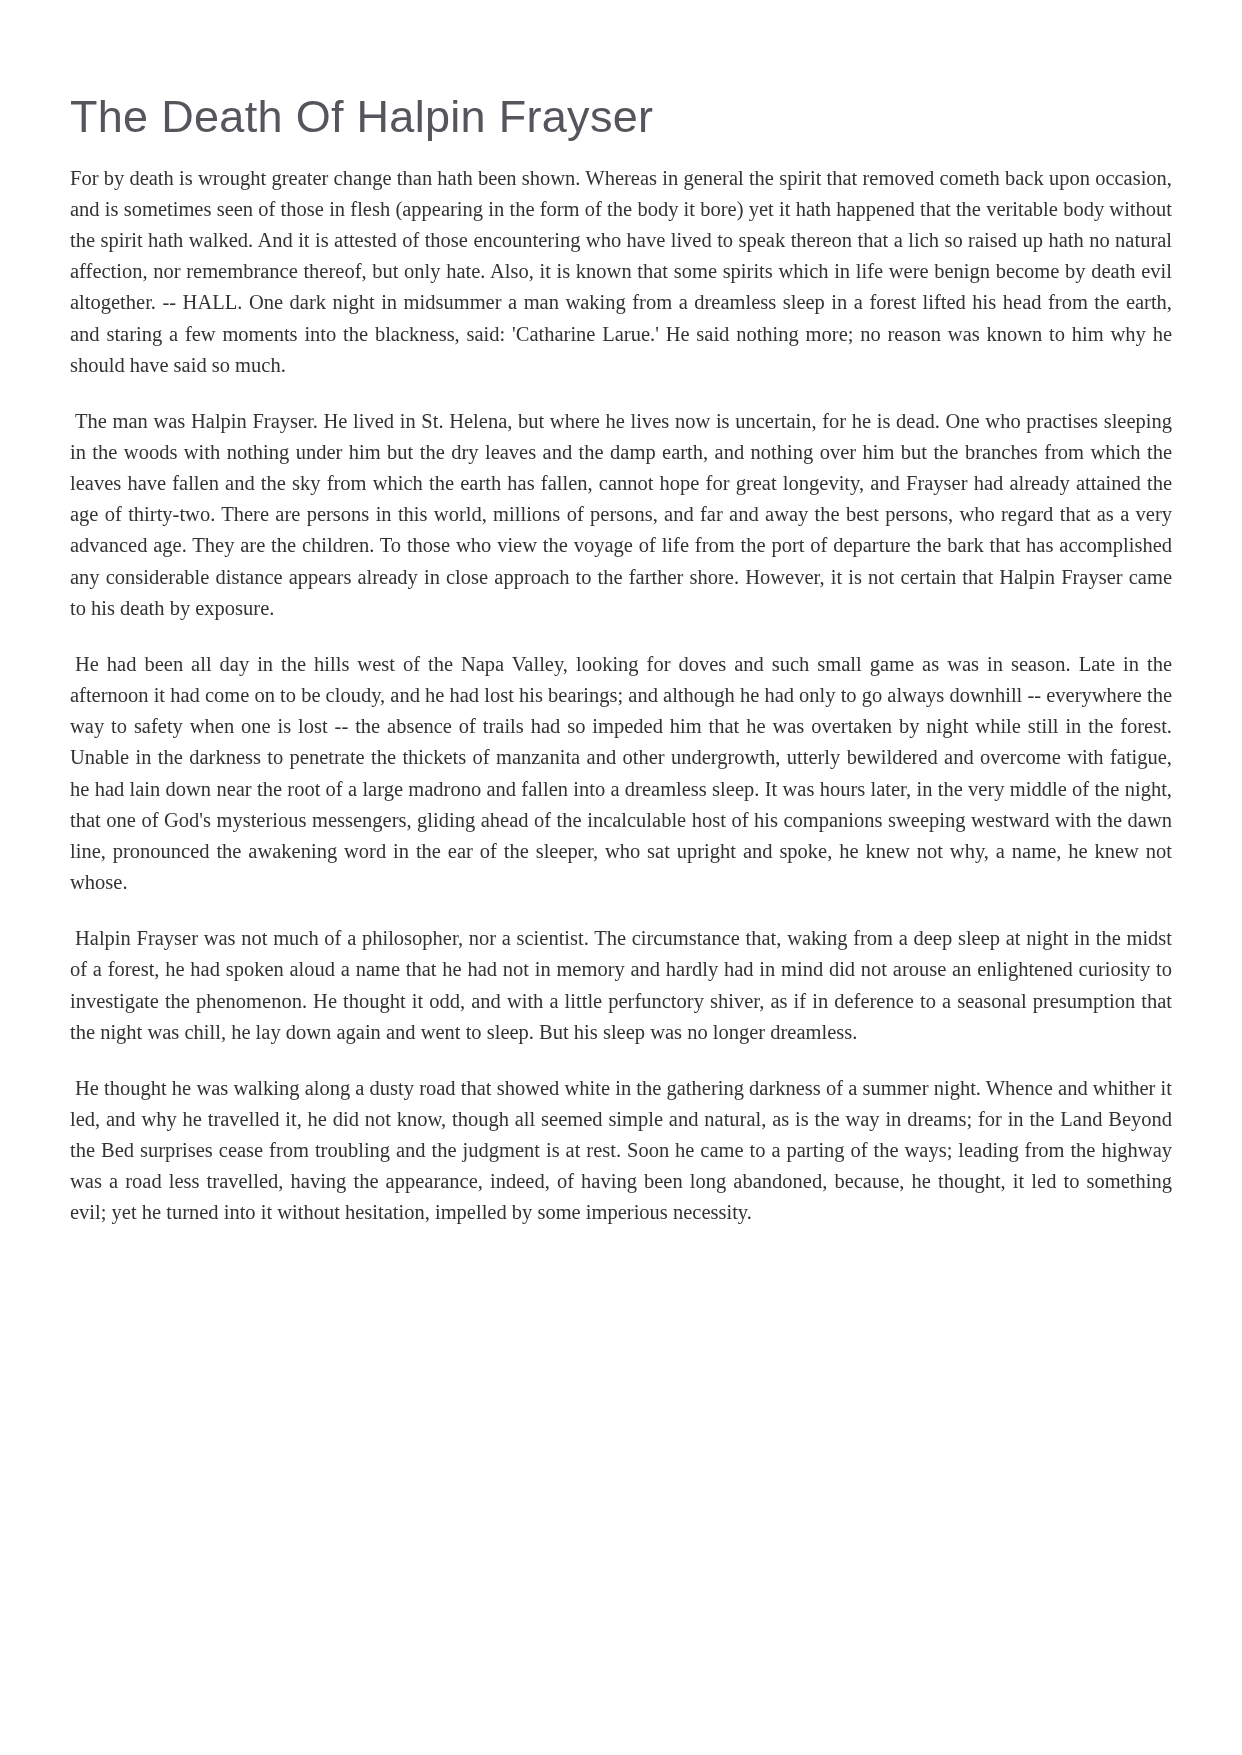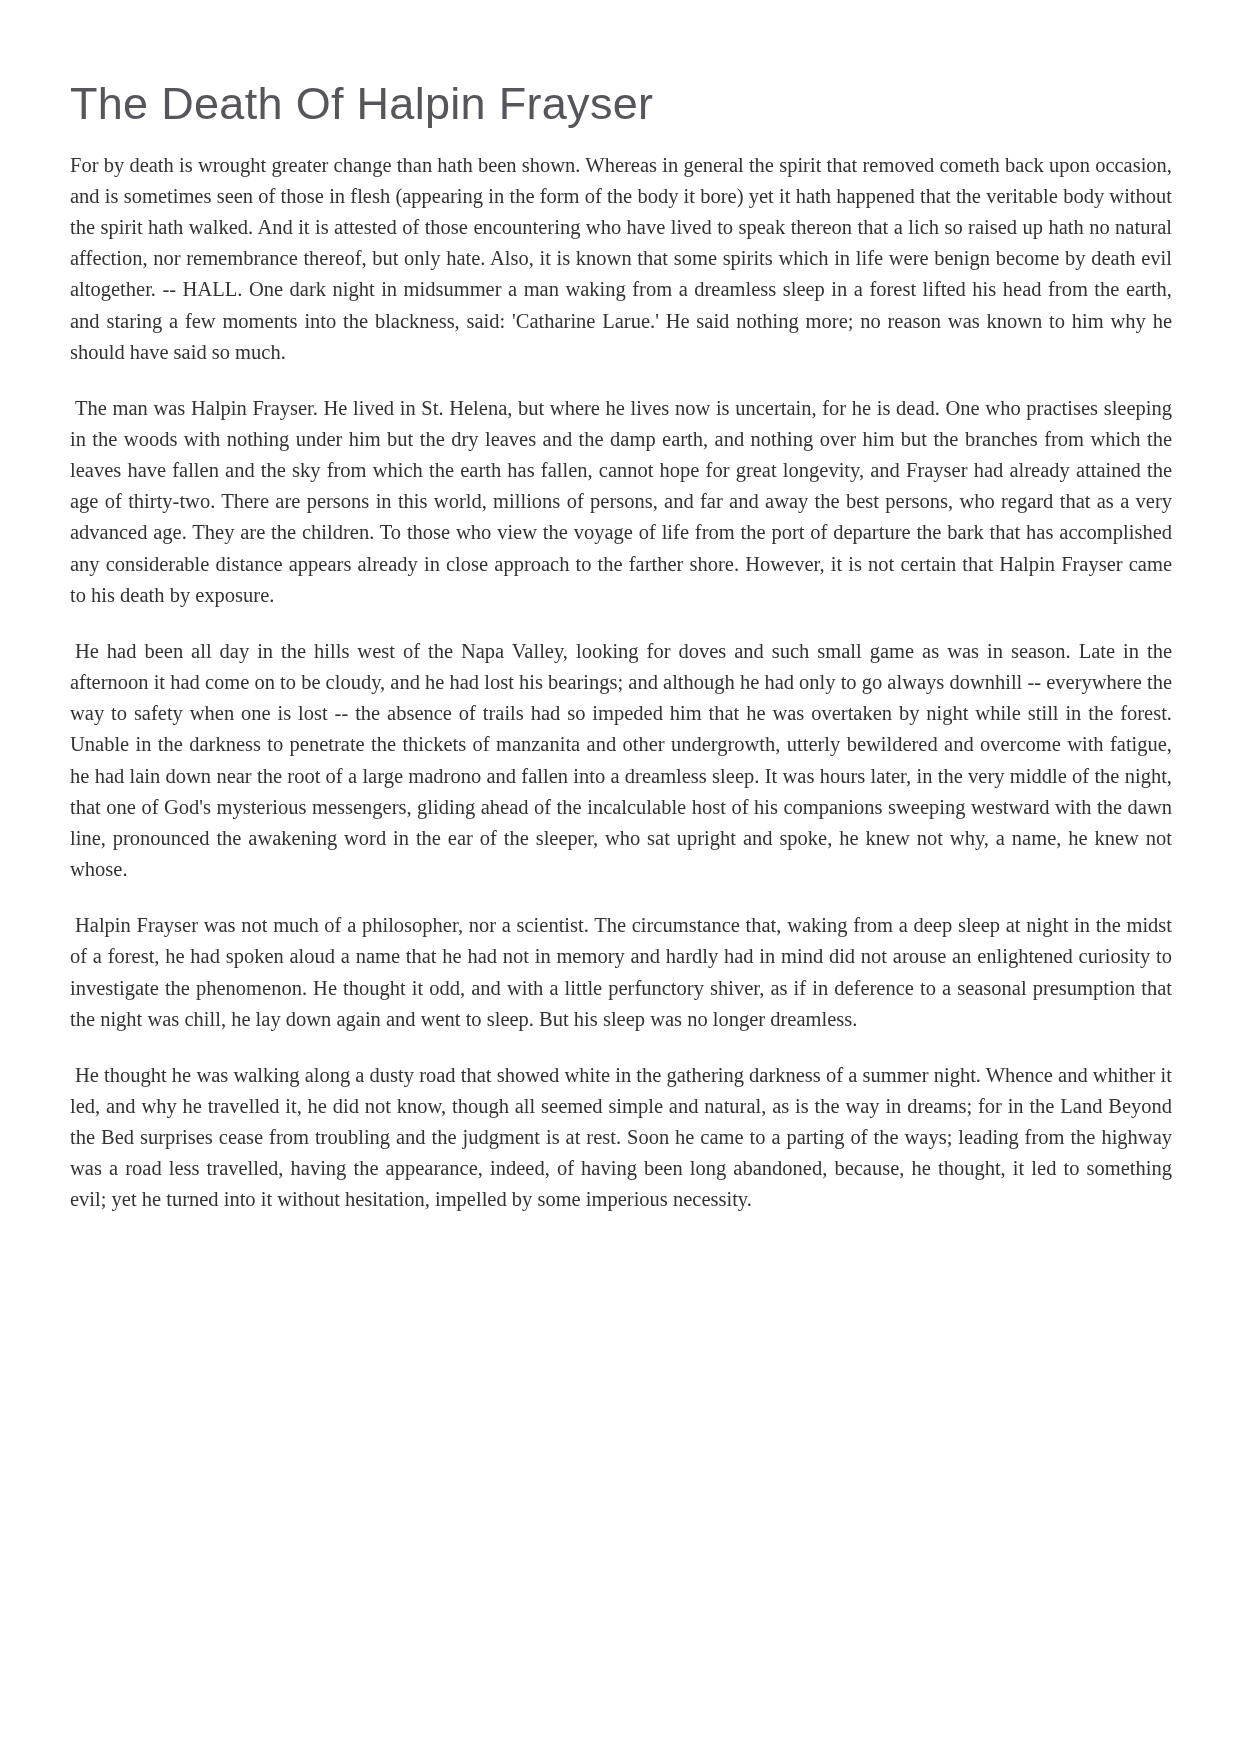--- a/index.html
+++ b/index.html
@@ -16,21 +16,21 @@
     background: #ffffff;
     font-family: "Liberation Serif", serif;
   }
   
   .title {
     font-family: "Liberation Sans", sans-serif;
     font-weight: 400;
     font-size: 45px;
     line-height: 1.15;
     color: #55565c;
-    margin: 30px 0 20px 0;
+    margin: 43px 0 20px 0;
     letter-spacing: 0.3px;
   }
   
   .para {
     font-size: 20.5px;
     line-height: 1.52;
     color: #333333;
     text-align: justify;
     margin: 11px 0 25px 0;
   }

